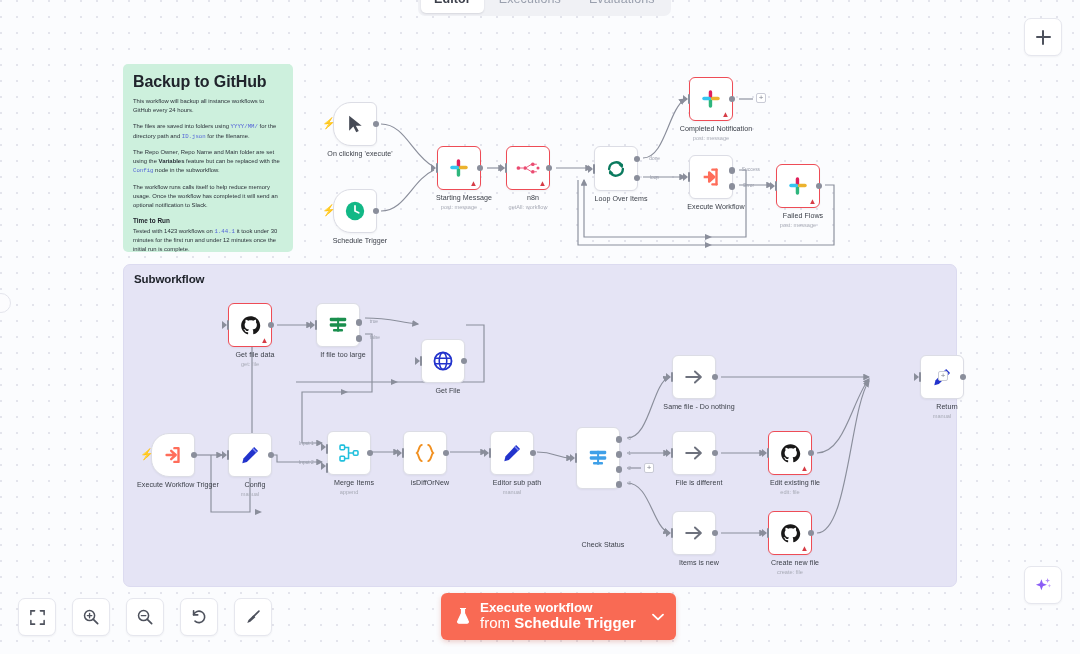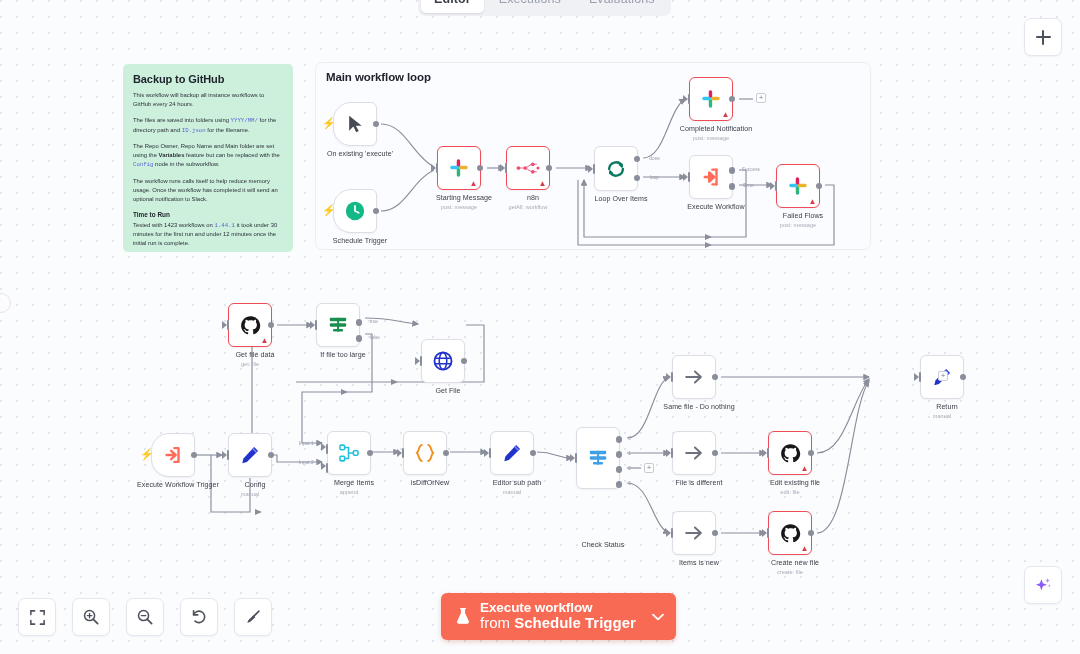--- a/index.html
+++ b/index.html
@@ -56,21 +56,21 @@
     border:1px solid #e4e5ed; background:#fcfcfe;
   }
 
   
   #sticky-note {
     position:absolute; left:123px; top:64px; width:170px; height:188px;
     background:#cdf0dd; border-radius:5px; padding:9px 10px 0 10px;
     overflow:hidden;
   }
   #sticky-note h3 {
-    margin:0 0 6px; font-size:11px; font-weight:700; color:#20242c;
+    margin:0 0 6px; font-size:16px; font-weight:700; color:#20242c;
     letter-spacing:-.1px;
   }
   #sticky-note p {
     margin:0 0 7px; font-size:5.9px; line-height:1.52; color:#2b3139;
   }
   #sticky-note .sub {
     margin:0 0 3px; font-size:6.4px; font-weight:700; color:#20242c;
   }
   .code { color:#5566d8; font-family:"Liberation Mono", monospace; font-size:5.7px; }
 
@@ -201,22 +201,22 @@
   <div id="sticky-note">
     <h3>Backup to GitHub</h3>
     <p>This workflow will backup all instance workflows to GitHub every 24 hours.</p>
     <p><span>The files are saved into folders using </span><span class="code">YYYY/MM/</span><span> for the directory path and </span><span class="code">ID.json</span><span> for the filename.</span></p>
     <p><span>The Repo Owner, Repo Name and Main folder are set using the </span><b>Variables</b><span> feature but can be replaced with the </span><span class="code">Config</span><span> node in the subworkflow.</span></p>
     <p>The workflow runs calls itself to help reduce memory usage. Once the workflow has completed it will send an optional notification to Slack.</p>
     <div class="sub">Time to Run</div>
     <p><span>Tested with 1423 workflows on </span><span class="code">1.44.1</span><span> it took under 30 minutes for the first run and under 12 minutes once the initial run is complete.</span></p>
   </div>
 
-  <div class="group" id="group-main">
-    <div class="group-title">Main workflow loop</div>
+  <div class="group" id="group-sub">
+    <div class="group-title">Subworkflow</div>
   </div>
 
   <svg class="wires">
     <defs>
       <marker id="ar" markerWidth="6" markerHeight="6" refX="5" refY="3" orient="auto">
         <path d="M0,0 L6,3 L0,6 z" fill="#8a8e9b"></path>
       </marker>
     </defs>
     <g fill="none" stroke="#8a8e9b" stroke-width="1.15">
 
@@ -290,21 +290,21 @@
   </svg>
 
   <div class="node trigger" style="left:333px; top:102px;">
     <div class="box">
       <span class="bolt">⚡</span>
       <svg width="20" height="20" viewBox="0 0 24 24">
         <path d="M5 2 L5 20 L10 15 L13.5 22 L16.5 20.5 L13 14 L20 14 Z" fill="#464a55"></path>
       </svg>
       <span class="port out"></span>
     </div>
-    <div class="caption">On existing 'execute'</div>
+    <div class="caption">On clicking 'execute'</div>
   </div>
 
   <div class="node trigger" style="left:333px; top:189px;">
     <div class="box">
       <span class="bolt">⚡</span>
       <svg width="22" height="22" viewBox="0 0 24 24">
         <circle cx="12" cy="12" r="10" fill="#12b886"></circle>
         <path d="M12 6.5 L12 12 L16 14" stroke="#fff" stroke-width="1.9" fill="none" stroke-linecap="round"></path>
       </svg>
       <span class="port out"></span>

